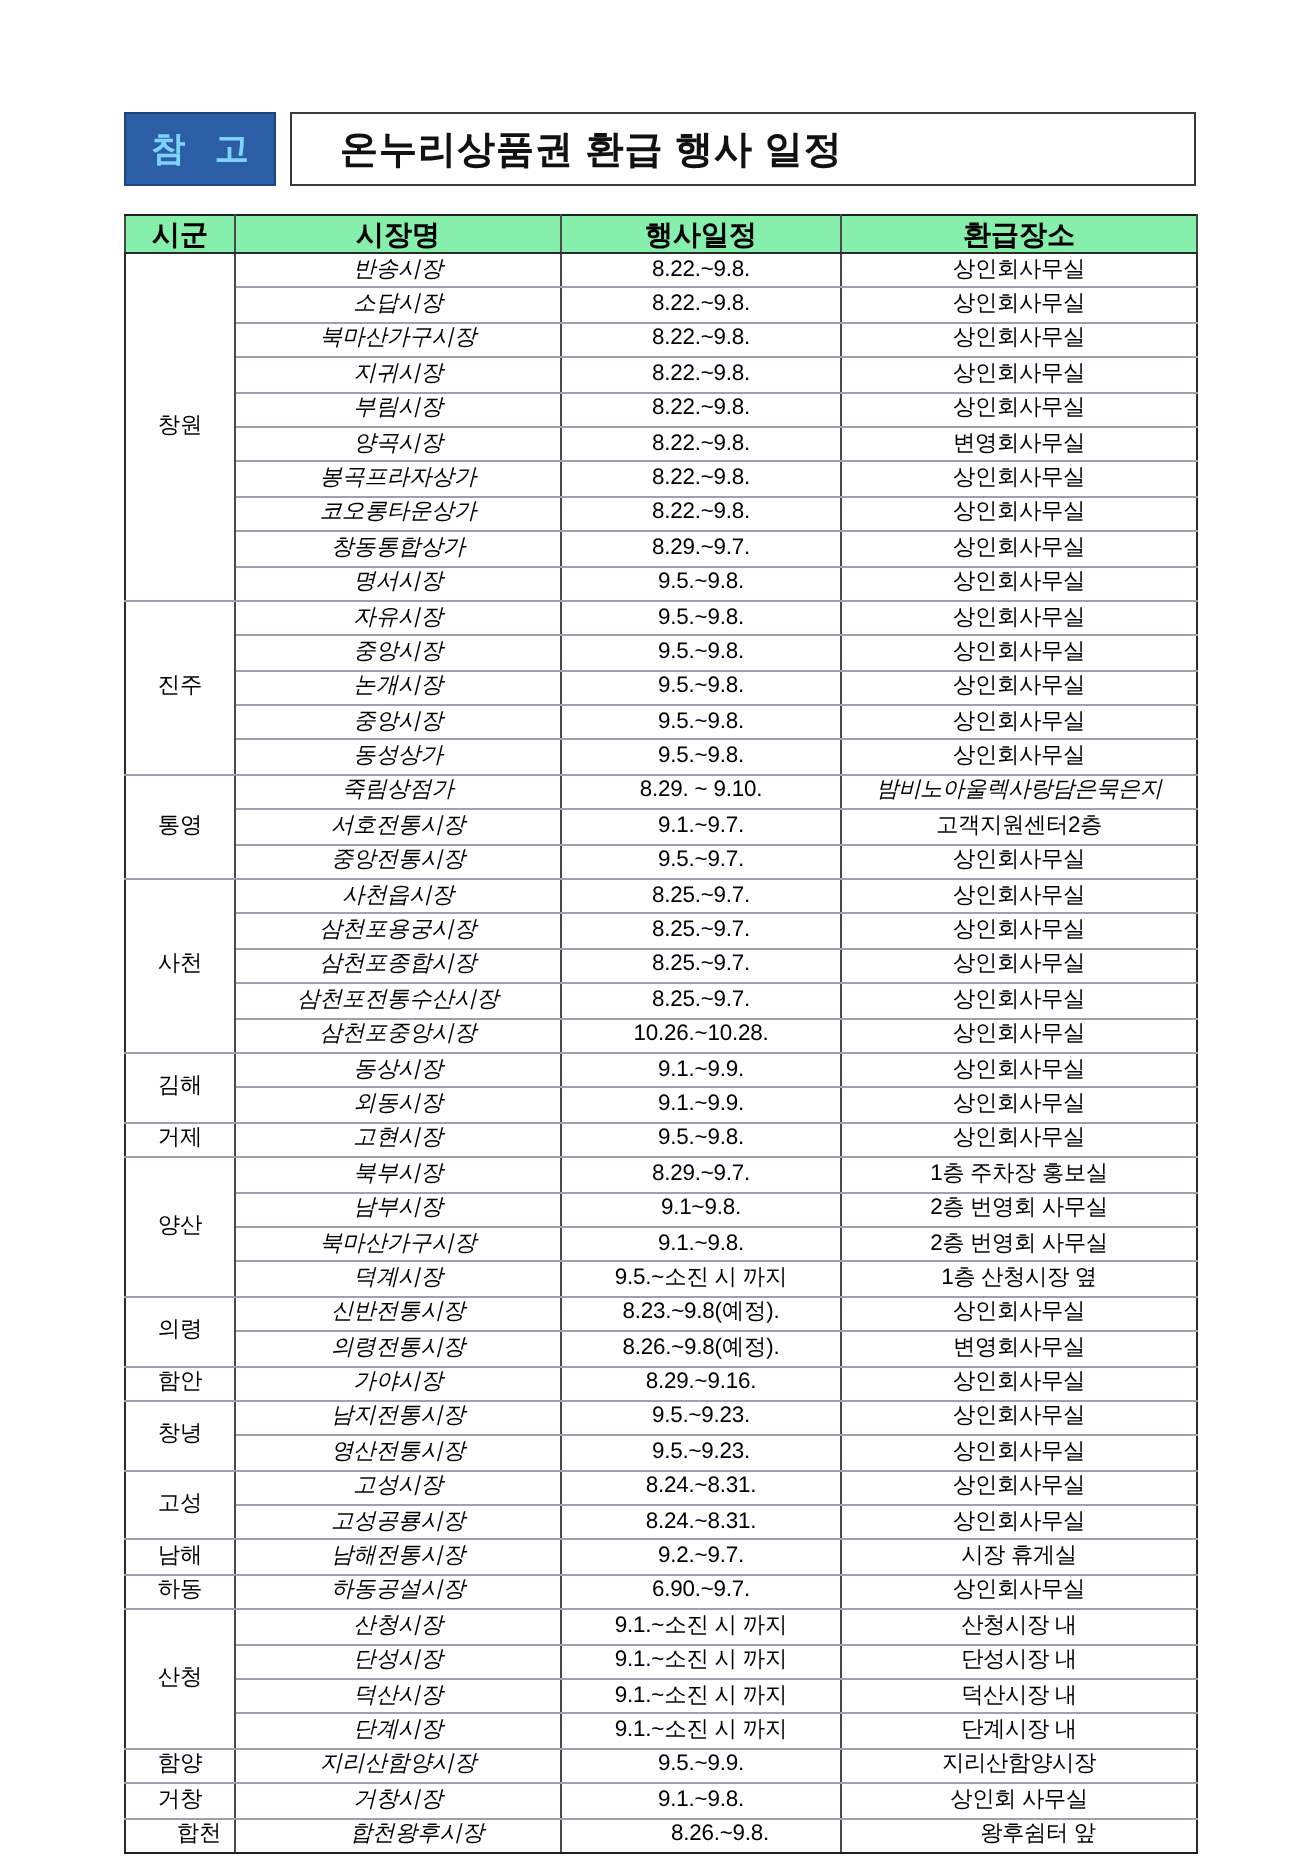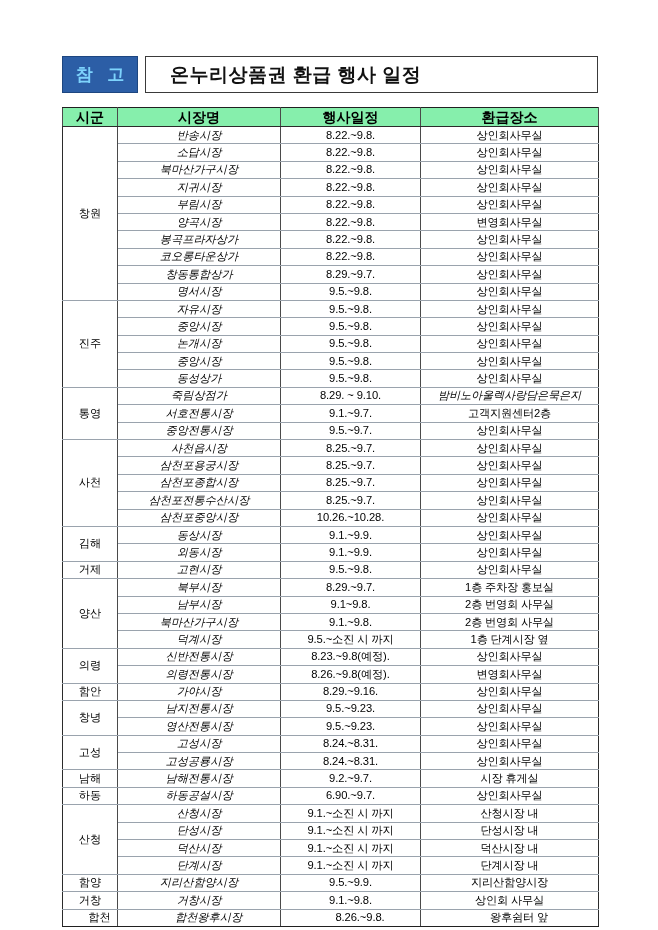--- a/index.html
+++ b/index.html
@@ -310,21 +310,21 @@
             <td class="place">2층 번영회 사무실</td>
           </tr>
           <tr>
             <td class="market">북마산가구시장</td>
             <td class="period">9.1.~9.8.</td>
             <td class="place">2층 번영회 사무실</td>
           </tr>
           <tr>
             <td class="market">덕계시장</td>
             <td class="period">9.5.~소진 시 까지</td>
-            <td class="place">1층 단계시장 옆</td>
+            <td class="place">1층 산청시장 옆</td>
           </tr>
           <tr class="group-start">
             <td class="region" rowspan="2">의령</td>
             <td class="market">신반전통시장</td>
             <td class="period">8.23.~9.8(예정).</td>
             <td class="place">상인회사무실</td>
           </tr>
           <tr>
             <td class="market">의령전통시장</td>
             <td class="period">8.26.~9.8(예정).</td>

